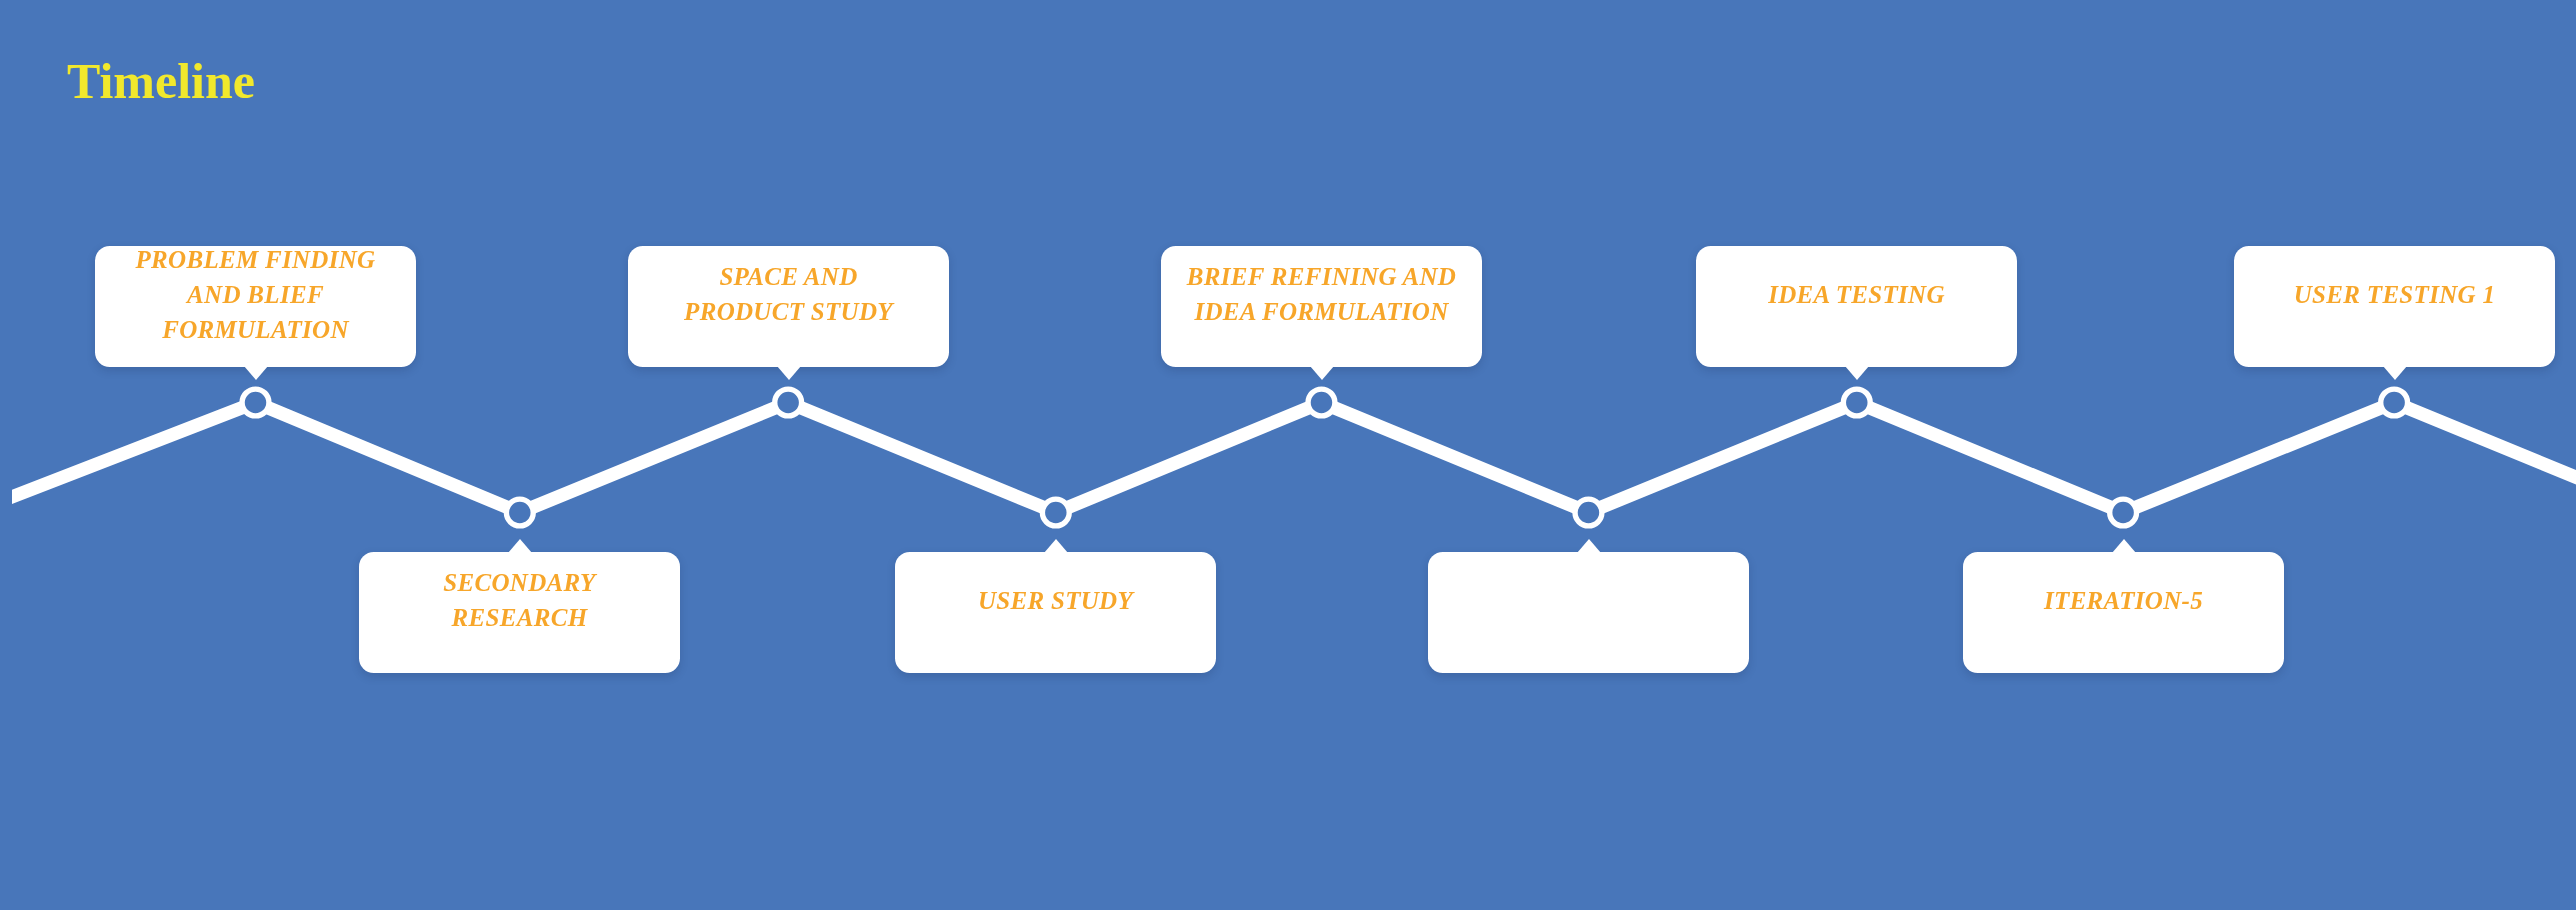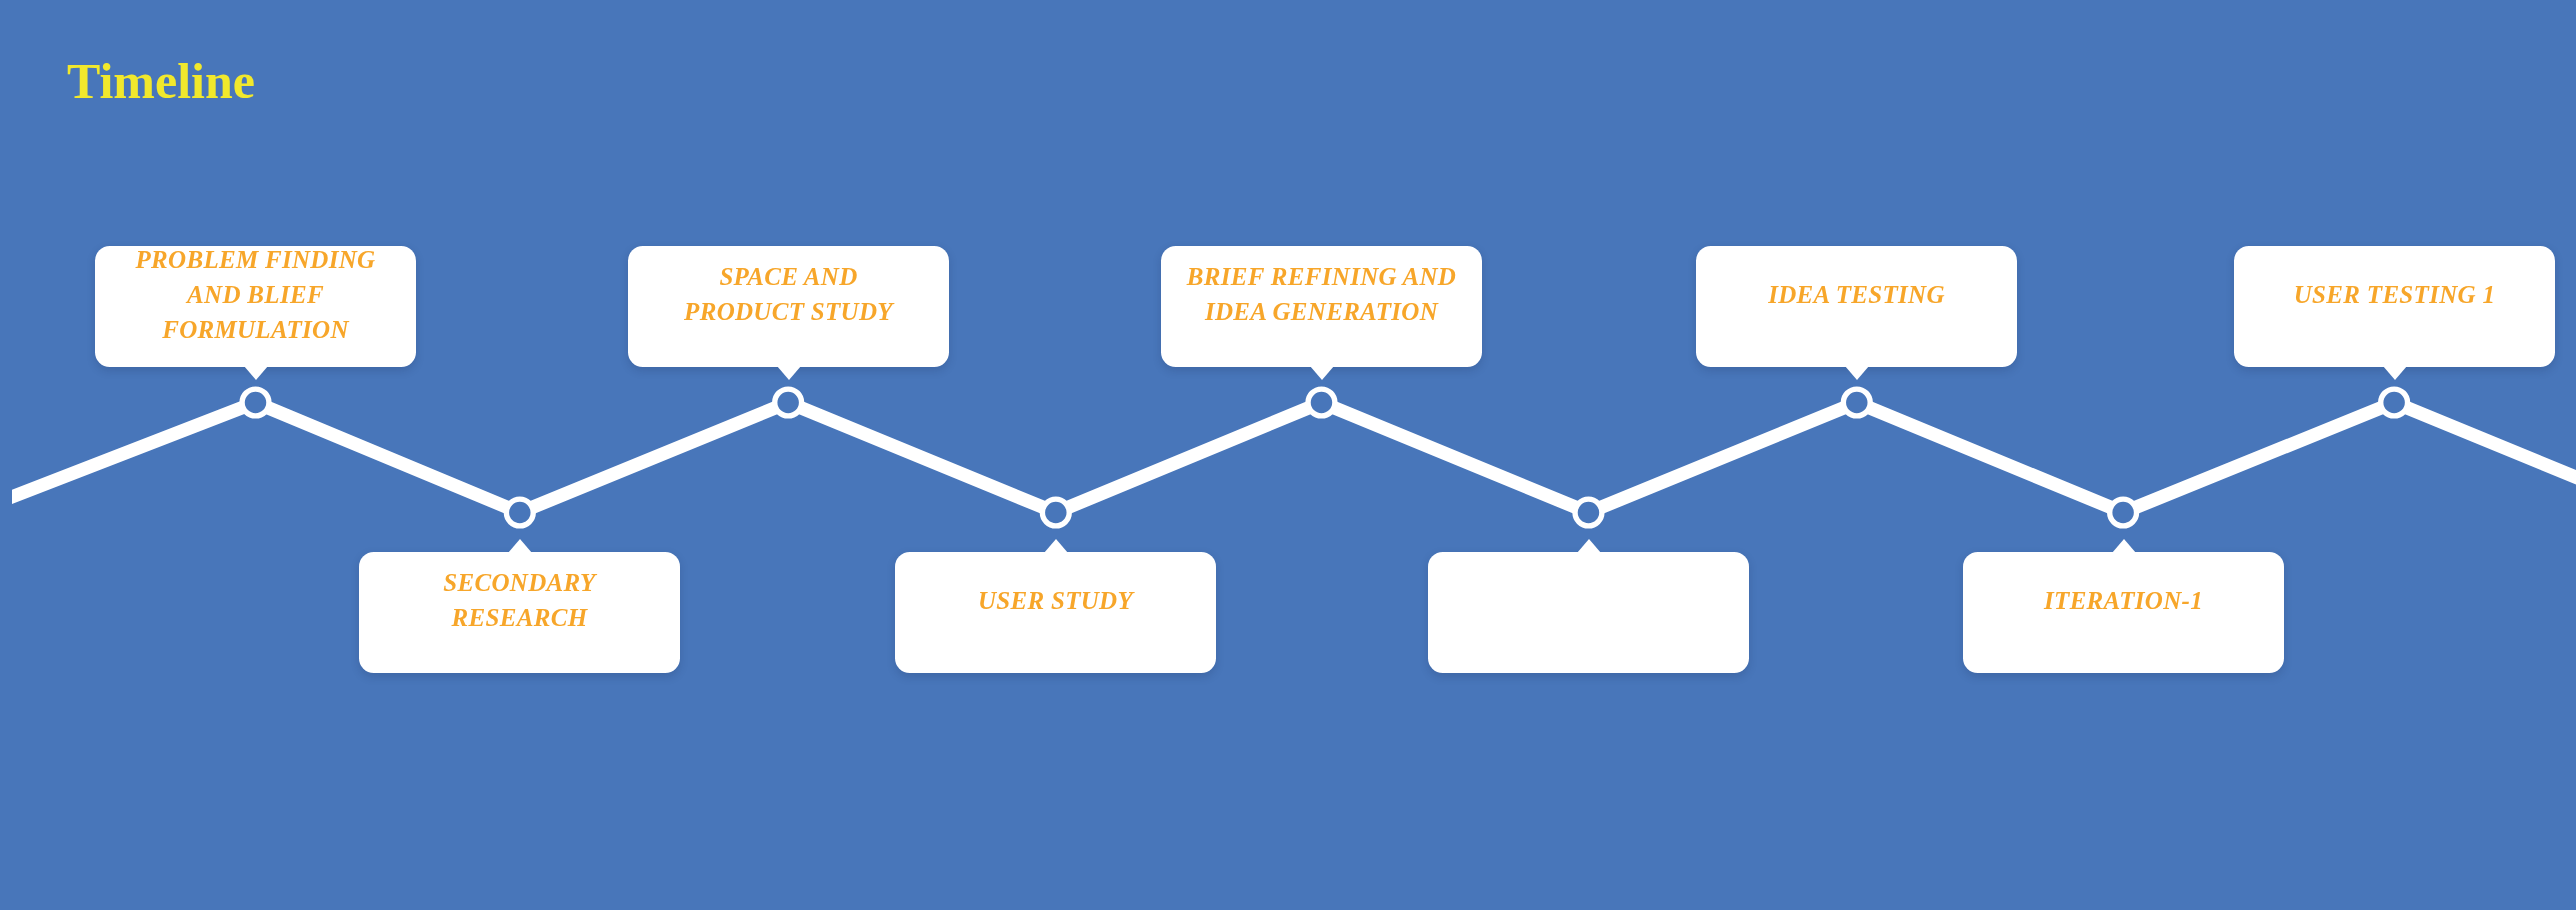--- a/index.html
+++ b/index.html
@@ -83,35 +83,35 @@
   </div>
 
   <div class="box bottom" style="left:883px">
     <div class="tail"></div>
     <div class="box-label">USER STUDY</div>
   </div>
 
   <div class="box top" style="left:1149px">
     <div class="tail"></div>
     <div class="box-label">BRIEF REFINING AND
-IDEA GENERATION</div>
+IDEA FORMULATION</div>
   </div>
 
   <div class="box bottom" style="left:1416px">
     <div class="tail"></div>
   </div>
 
   <div class="box top" style="left:1684px">
     <div class="tail"></div>
     <div class="box-label">IDEA TESTING</div>
   </div>
 
   <div class="box bottom" style="left:1951px">
     <div class="tail"></div>
-    <div class="box-label">ITERATION-1</div>
+    <div class="box-label">ITERATION-5</div>
   </div>
 
   <div class="box top" style="left:2222px">
     <div class="tail"></div>
     <div class="box-label">USER TESTING 1</div>
   </div>
 
 </div>
 
 

